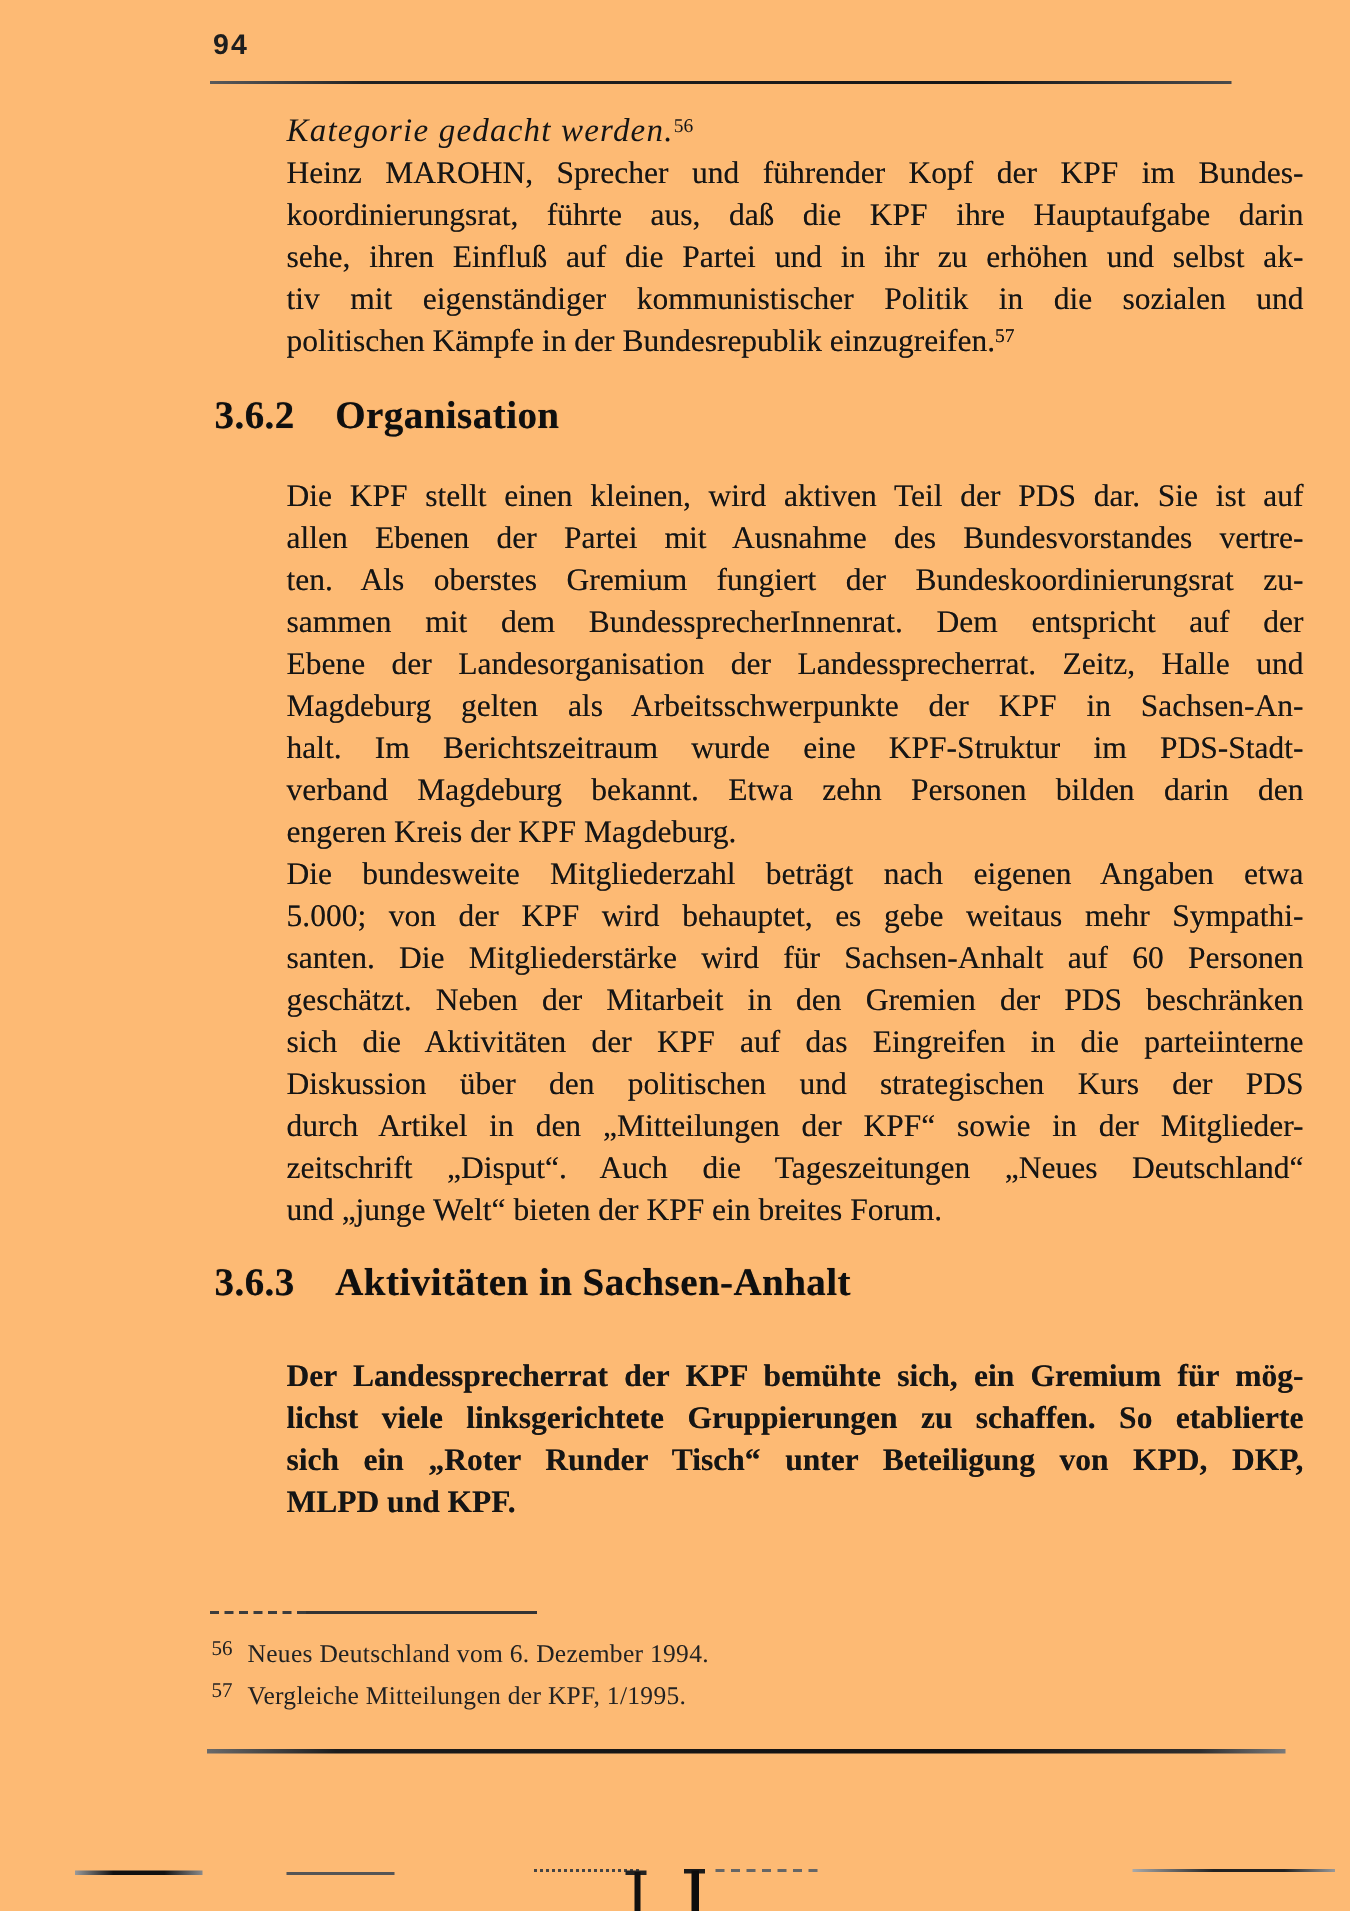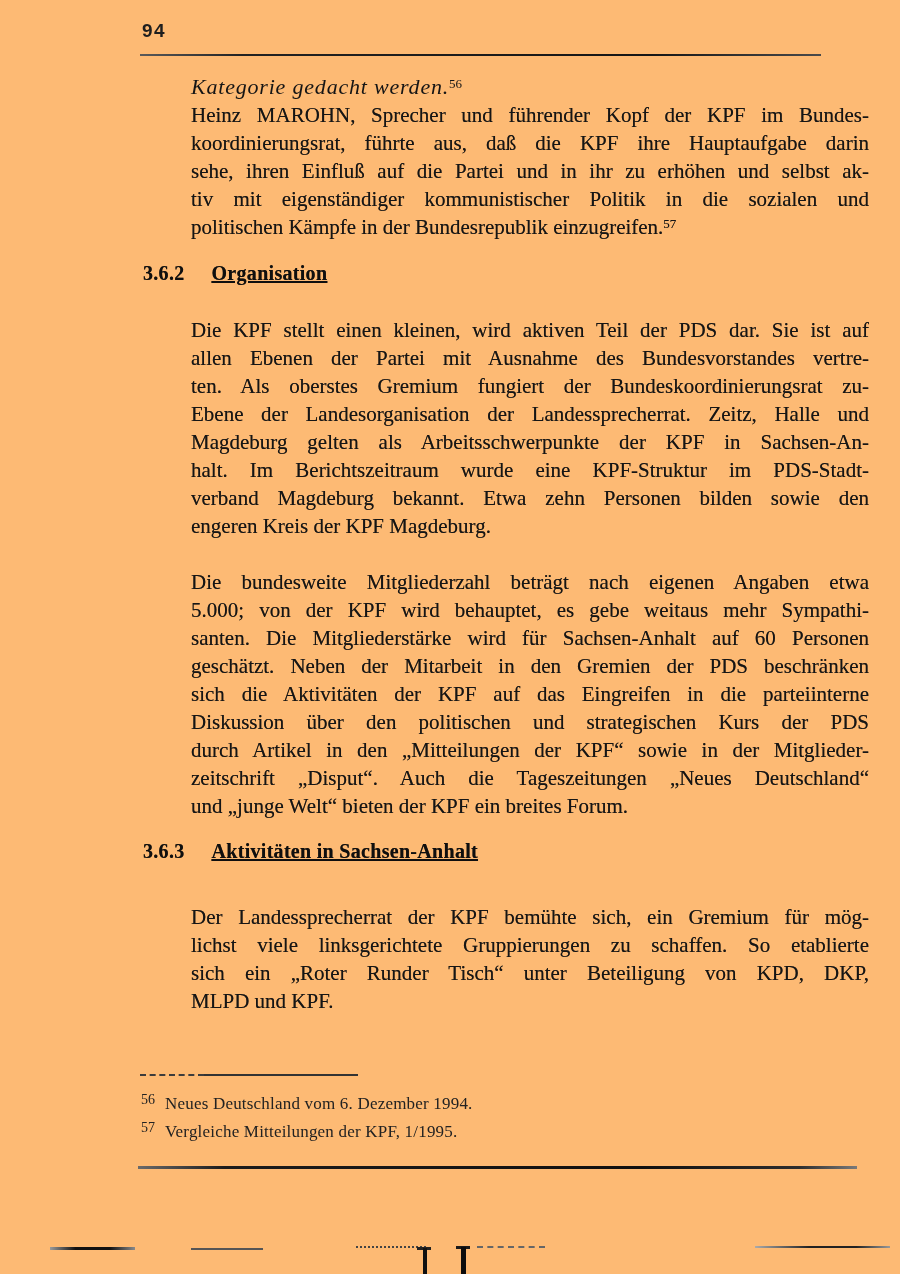--- a/index.html
+++ b/index.html
@@ -25,30 +25,30 @@
 
   .lead {
     top:73px; font-style:italic; font-size:22px; line-height:28px; letter-spacing:0.8px;
   }
   .lead sup { font-style:normal; }
 
   .para { font-size:21px; line-height:28px; text-shadow:0 0 0.4px rgba(10,10,10,0.55); }
   .p-intro { top:101px; }
   .p-org1  { top:316px; }
   .p-org2  { top:568px; }
-  .p-akt1  { top:903px; }
+  .p-akt1  { top:903px;font-weight:bold; }
 
   .tline { text-align:justify; text-align-last:justify; height:28px; }
   .tline.last { text-align-last:left; }
 
   sup { font-size:13px; vertical-align:6px; line-height:0; letter-spacing:0; }
 
   .heading {
-    left:143px; font-size:20px; font-weight:700; letter-spacing:0.3px;
-    color:#0f0f0f; text-shadow:0 0 0.5px rgba(0,0,0,0.6); white-space:nowrap;text-decoration:underline;
+    left:143px; font-size:26px; font-weight:700; letter-spacing:0.3px;
+    color:#0f0f0f; text-shadow:0 0 0.5px rgba(0,0,0,0.6); white-space:nowrap;
   }
   .h-org { top:262px; }
   .h-akt { top:840px; }
   .heading .num { display:inline-block; margin-right:27px; }
 
   .fn-rule { left:140px; top:1074px; width:218px; height:3px; }
   .fn-rule .dash { position:absolute; left:0; top:0; width:64px; border-top:2px dashed #3c3c3c; }
   .fn-rule .solid { position:absolute; left:64px; top:0; width:154px; height:2px; background:#333; }
 
   .footnotes { left:141px; top:1086px; width:600px; font-size:17px; line-height:28px; color:#222; }
@@ -95,24 +95,25 @@
     </div>
 
   <div class="abs heading h-org">
     <span class="num">3.6.2</span><span>Organisation</span>
   </div>
 
   <div class="abs textcol para p-org1">
       <div class="tline">Die KPF stellt einen kleinen, wird aktiven Teil der PDS dar. Sie ist auf</div>
       <div class="tline">allen Ebenen der Partei mit Ausnahme des Bundesvorstandes vertre-</div>
       <div class="tline">ten. Als oberstes Gremium fungiert der Bundeskoordinierungsrat zu-</div>
+      <div class="tline">sammen mit dem BundessprecherInnenrat. Dem entspricht auf der</div>
       <div class="tline">Ebene der Landesorganisation der Landessprecherrat. Zeitz, Halle und</div>
       <div class="tline">Magdeburg gelten als Arbeitsschwerpunkte der KPF in Sachsen-An-</div>
       <div class="tline">halt. Im Berichtszeitraum wurde eine KPF-Struktur im PDS-Stadt-</div>
-      <div class="tline">verband Magdeburg bekannt. Etwa zehn Personen bilden sowie den</div>
+      <div class="tline">verband Magdeburg bekannt. Etwa zehn Personen bilden darin den</div>
       <div class="tline last">engeren Kreis der KPF Magdeburg.</div>
     </div>
 
   <div class="abs textcol para p-org2">
       <div class="tline">Die bundesweite Mitgliederzahl beträgt nach eigenen Angaben etwa</div>
       <div class="tline">5.000; von der KPF wird behauptet, es gebe weitaus mehr Sympathi-</div>
       <div class="tline">santen. Die Mitgliederstärke wird für Sachsen-Anhalt auf 60 Personen</div>
       <div class="tline">geschätzt. Neben der Mitarbeit in den Gremien der PDS beschränken</div>
       <div class="tline">sich die Aktivitäten der KPF auf das Eingreifen in die parteiinterne</div>
       <div class="tline">Diskussion über den politischen und strategischen Kurs der PDS</div>

